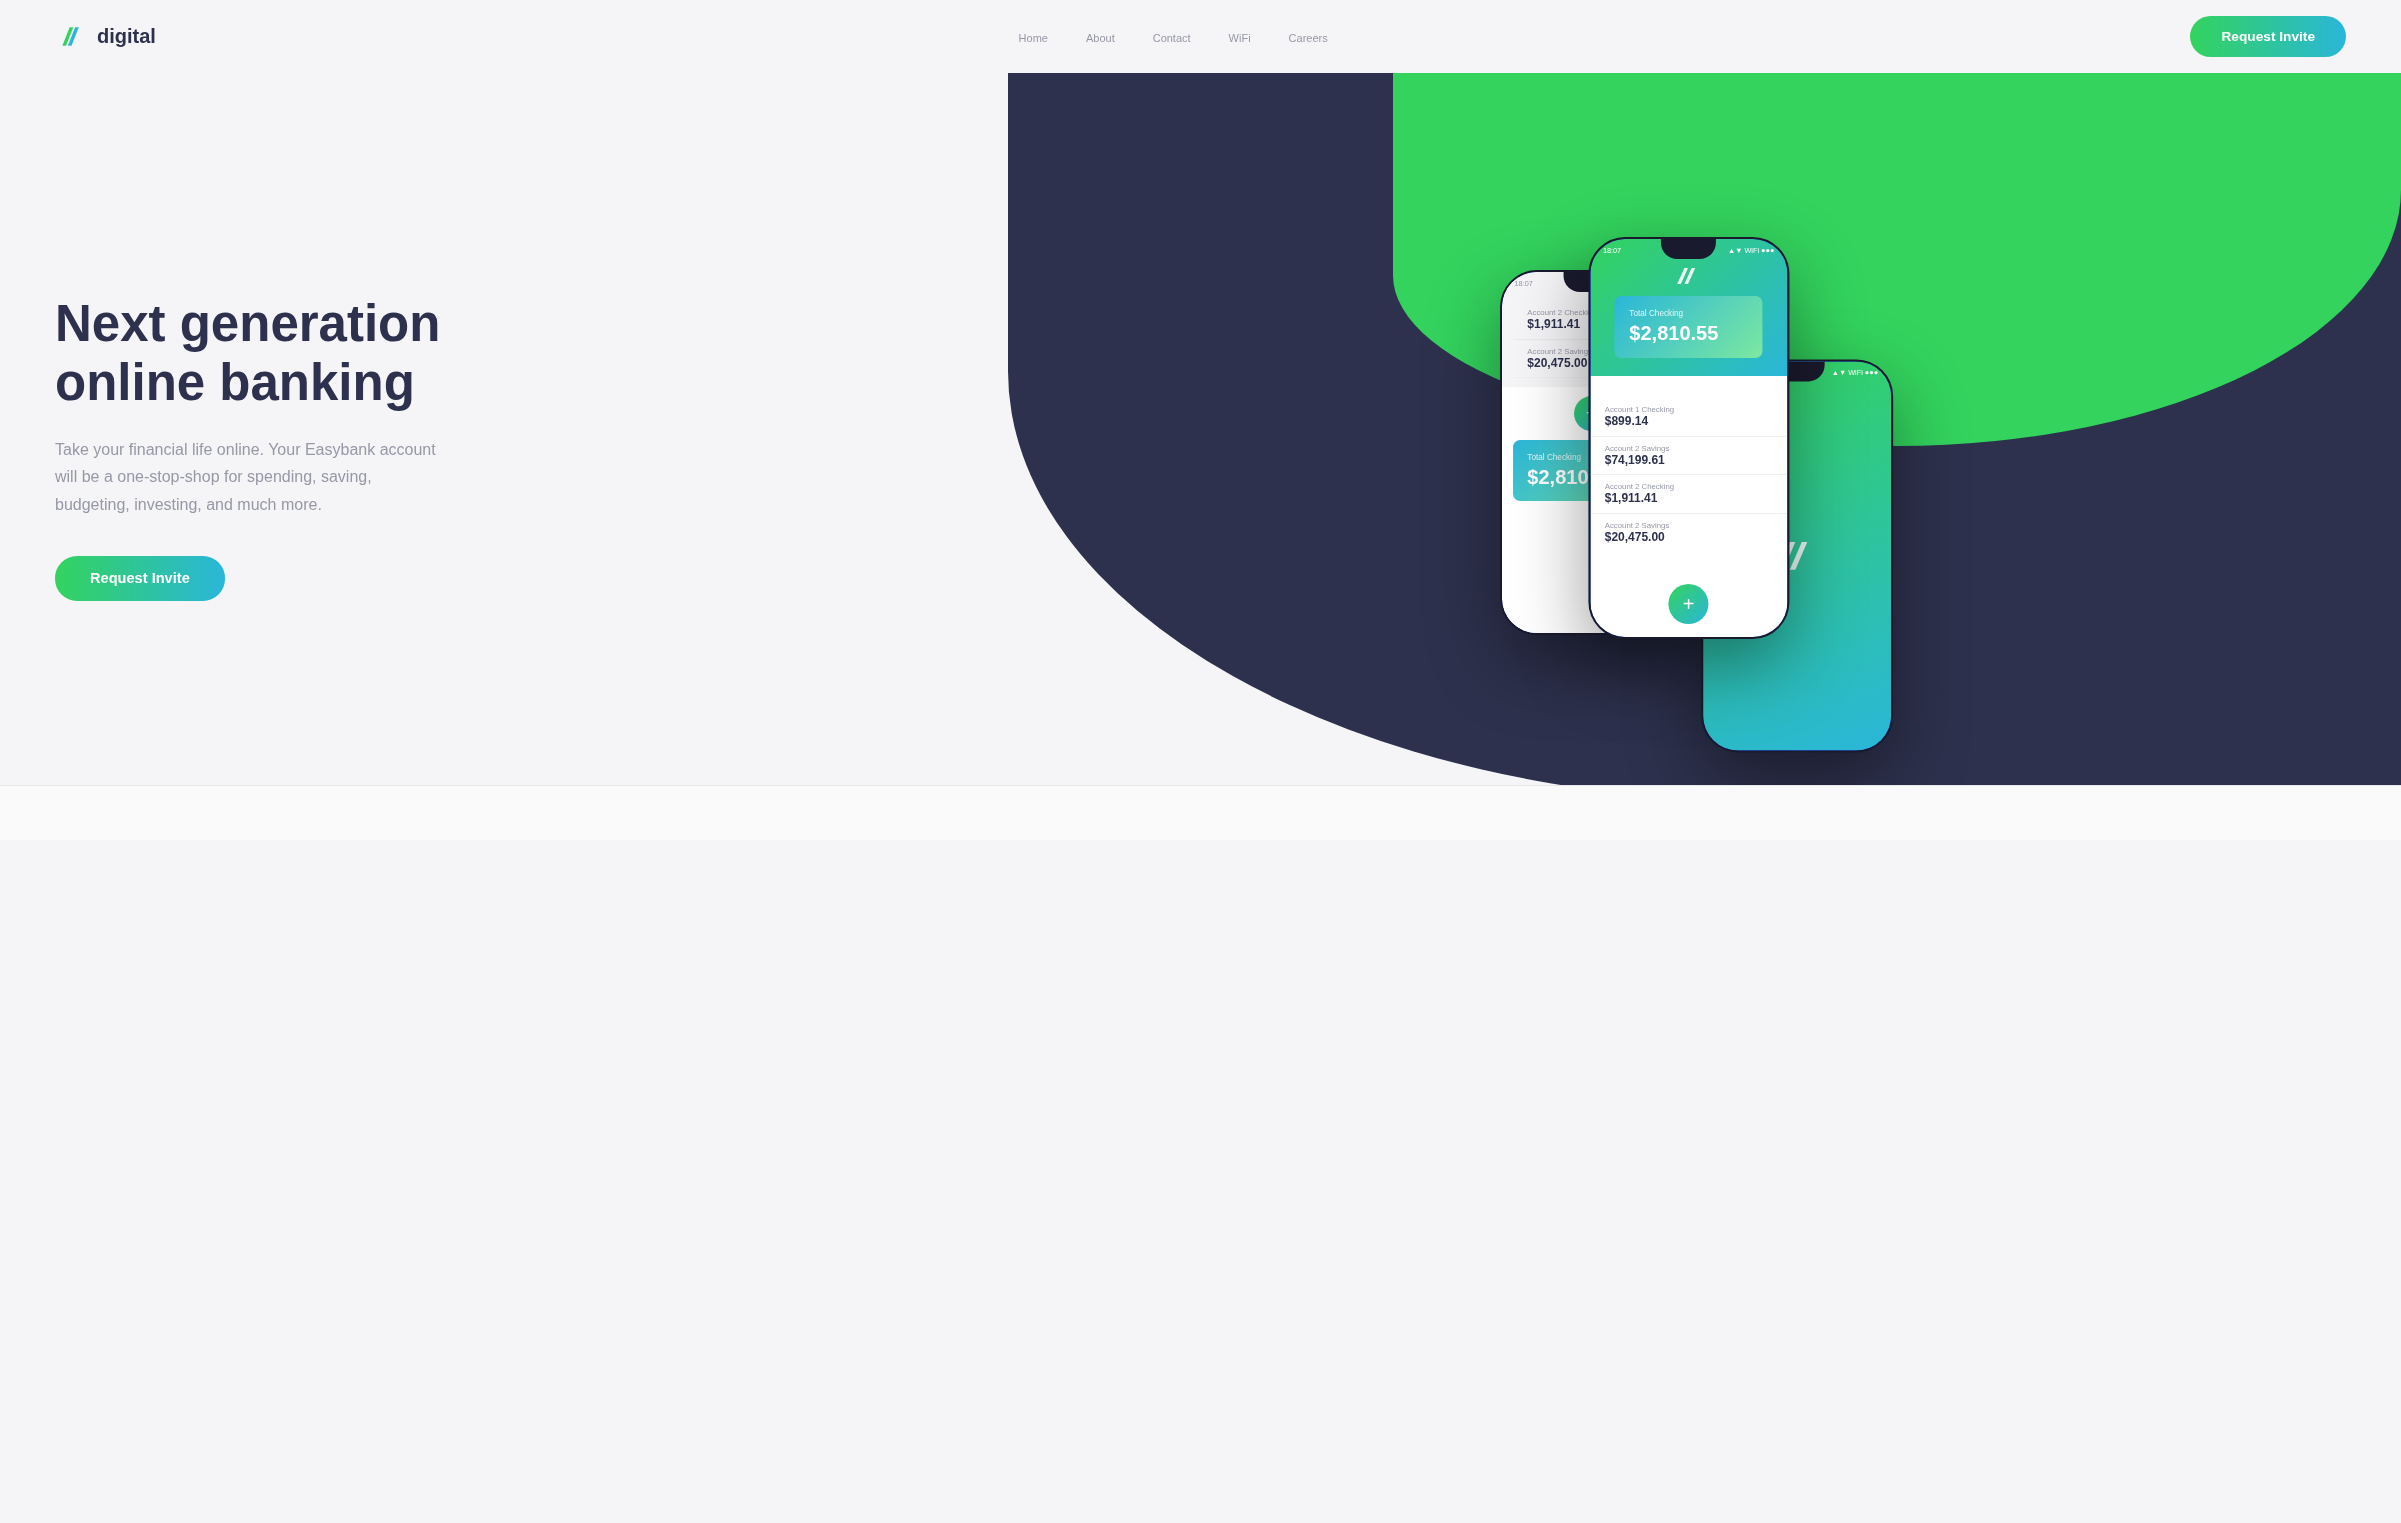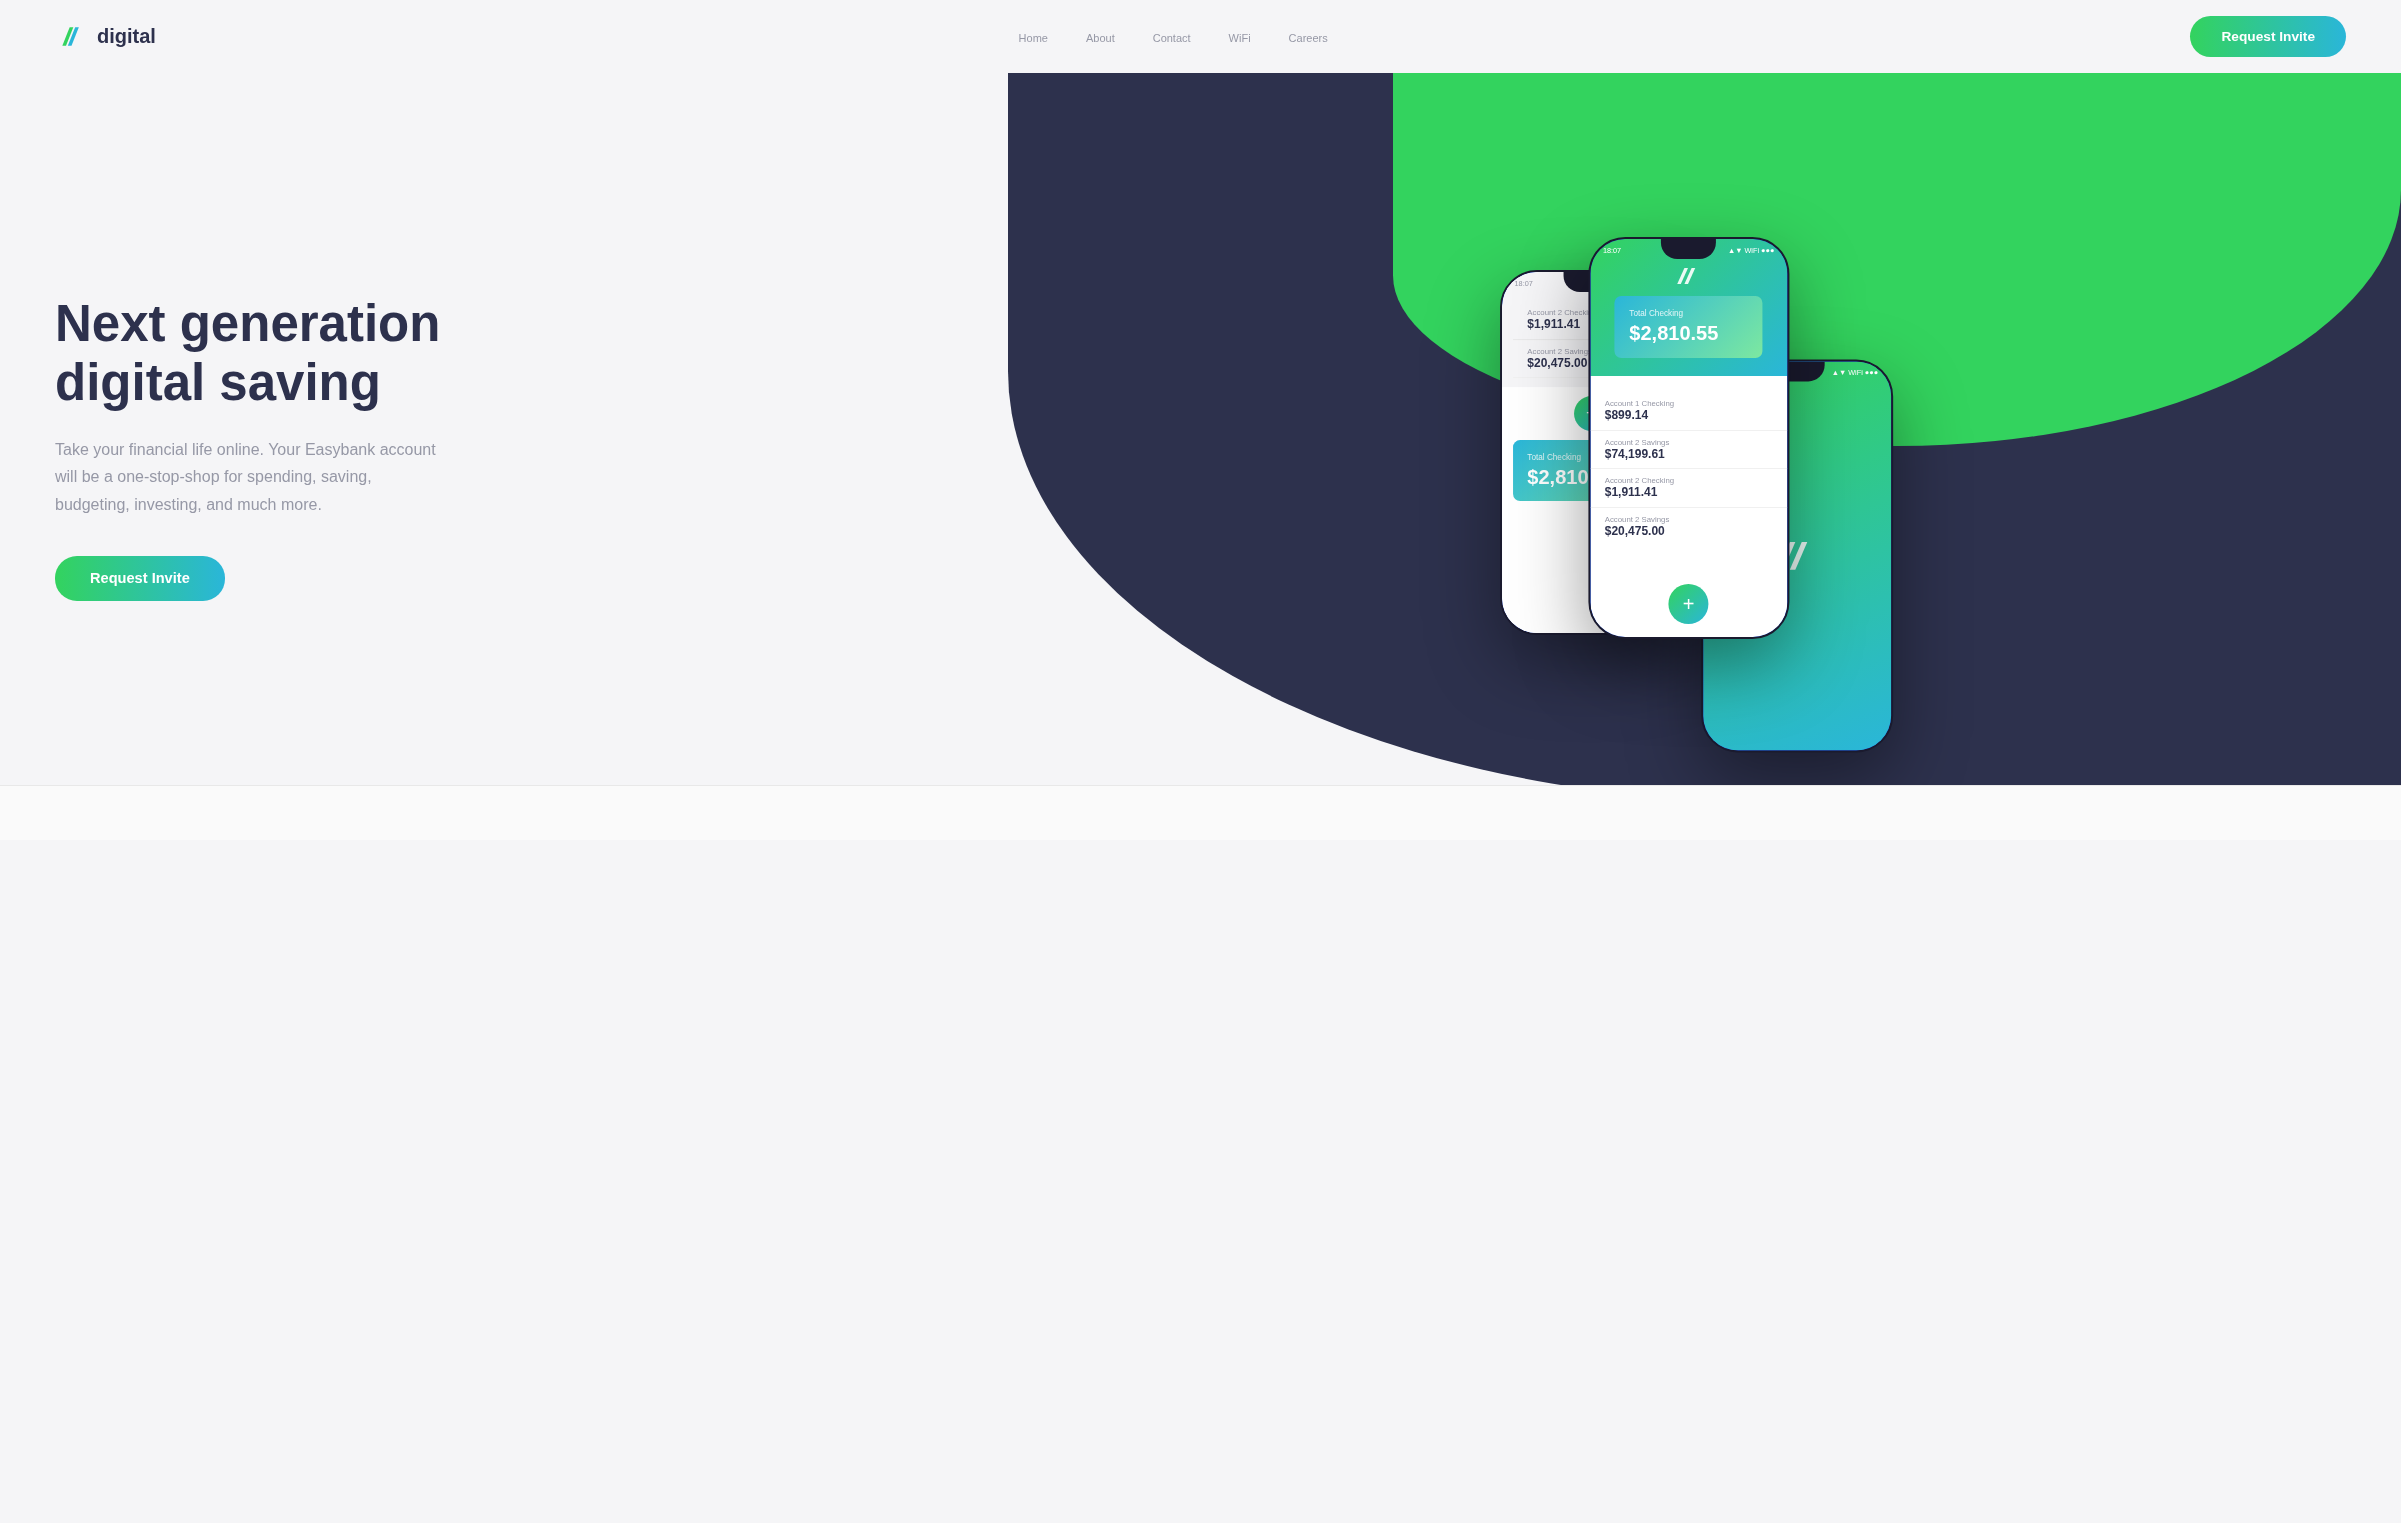--- a/index.html
+++ b/index.html
@@ -248,21 +248,21 @@
     }
 
     .phone-total-amount {
       font-size: 20px;
       font-weight: 700;
     }
 
     .phone-accounts {
       background: white;
       flex: 1;
-      padding: 16px 0;
+      padding: 22px 0;
     }
 
     .phone-account-row {
       padding: 7.3px 14.6px;
       border-bottom: 0.9px solid #f0f0f0;
     }
 
     .phone-account-name {
       font-size: 7.8px;
       color: #9698a6;
@@ -324,21 +324,21 @@
 
   <button class="btn-request-nav">Request Invite</button>
 </nav>
 
 <section class="hero">
 
   <div class="hero-bg-dark"></div>
   <div class="hero-bg-green"></div>
 
   <div class="hero-content">
-    <h1 class="hero-title">Next generation digital saving</h1>
+    <h1 class="hero-title">Next generation online banking</h1>
     <p class="hero-desc">Take your financial life online. Your Easybank account will be a one-stop-shop for spending, saving, budgeting, investing, and much more.</p>
     <button class="btn-request-hero">Request Invite</button>
   </div>
 
   <div class="hero-phones">
 
     <div class="phone phone-back-left" style="left:50%; top:50%; transform:translate(-112%,-46%); z-index:8;">
       <div class="phone-screen" style="border-radius:34px; background:#f5f5f7; position:relative;">
         <div class="phone-notch"></div>
         <div class="phone-notch-bar">

